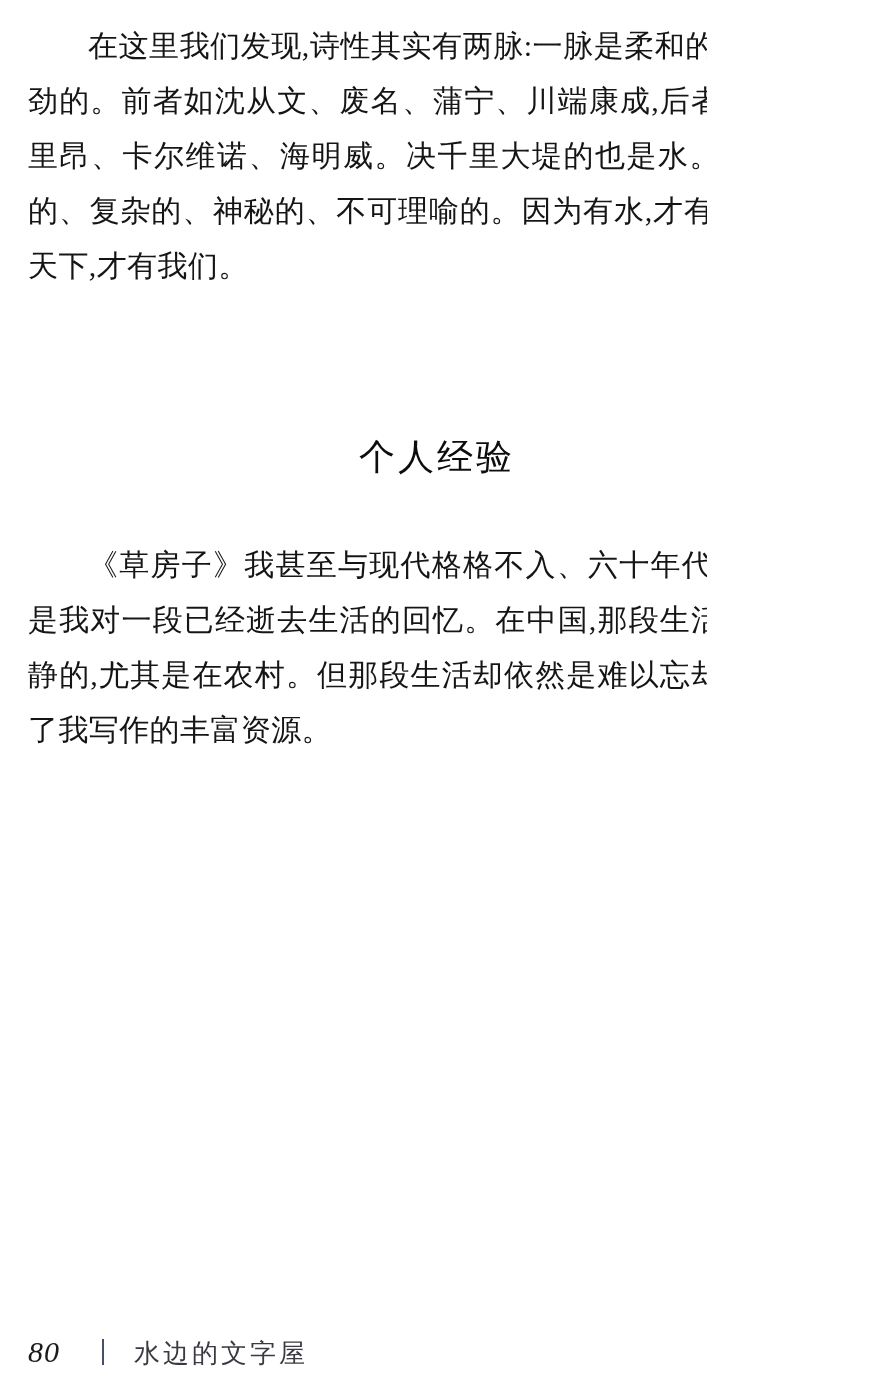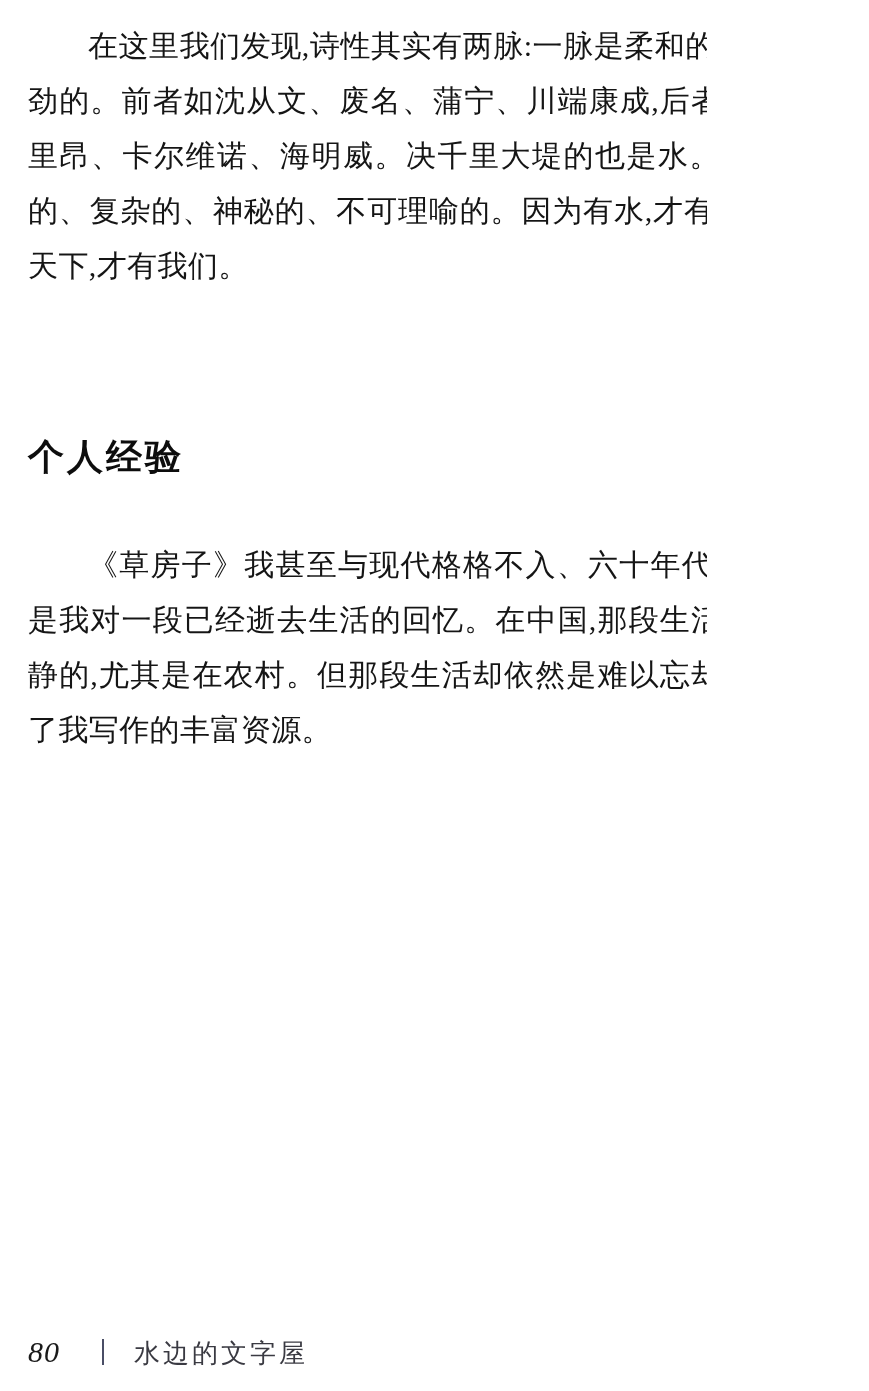--- a/index.html
+++ b/index.html
@@ -35,21 +35,22 @@
     color: #151515;
     font-family: "Liberation Serif", "DejaVu Serif", serif;
   }
   p.para.last-loose {
     text-align: left;
   }
   h2.section-title {
     margin: 0;
     font-size: 36px;
     line-height: 44px;
-    font-weight: bold;
+    font-weight: normal;
+    text-align: center;
     letter-spacing: 3px;
     color: #0d0d0d;
     font-family: "Liberation Sans", "DejaVu Sans", sans-serif;
   }
   .gap-before-title { height: 142px; }
   .gap-after-title  { height: 58px; }
 
   .footer {
     position: absolute;
     left: 28px;

